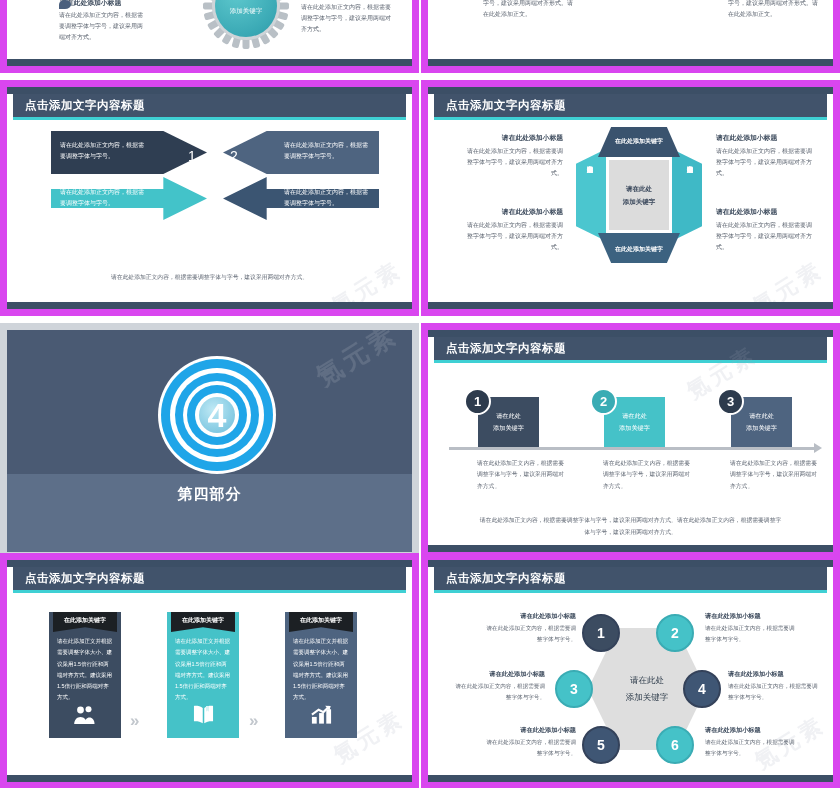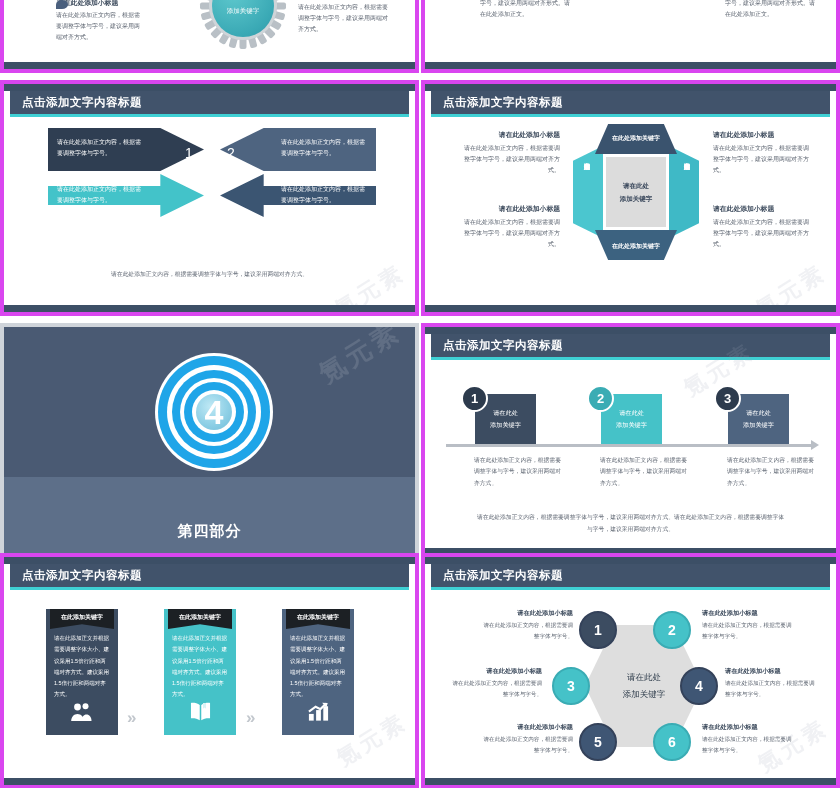--- a/index.html
+++ b/index.html
@@ -3,21 +3,21 @@
 <meta charset="utf-8">
 <style>
   * { margin:0; padding:0; box-sizing:border-box; }
   html,body { width:840px; height:788px; background:#ffffff;
     font-family:"Liberation Sans","DejaVu Sans",sans-serif; overflow:hidden; }
 
   .gallery { position:relative; width:840px; height:788px; background:#ffffff; }
 
   
   .slide { position:absolute; background:#ffffff; overflow:hidden;
-           border:4px solid #d946ef; }
+           border:7px solid #d946ef; }
   .slide .botbar { position:absolute; left:0; right:0; bottom:0; height:7px; background:#3c4f66; }
   .slide .topbar { position:absolute; left:0; right:0; top:0; height:7px; background:#3c4f66; }
 
   
   .hdr { position:absolute; left:6px; right:6px; height:23px; background:#41536b;
          display:flex; align-items:center; }
   .hdr .ttl { color:#ffffff; font-size:11.5px; font-weight:bold; letter-spacing:.5px;
               margin-left:12px; white-space:nowrap; }
   .hdr-under { position:absolute; left:6px; right:6px; height:2.5px; background:#3fd0d4; }
 
@@ -254,21 +254,21 @@
         <div class="r" style="inset:3px;background:#1fa5e8;"></div>
         <div class="r" style="inset:12px;background:#ffffff;"></div>
         <div class="r" style="inset:17px;background:#1fa5e8;"></div>
         <div class="r" style="inset:25px;background:#ffffff;"></div>
         <div class="r" style="inset:29px;background:#1fa5e8;"></div>
         <div class="r" style="inset:37px;background:#ffffff;"></div>
         <div class="r" style="inset:41px;background:radial-gradient(circle at 40% 35%,#bfe9f5 0%,#8fd0e6 55%,#6fbcd8 100%);"></div>
         <div style="position:absolute;left:0;right:0;top:37px;text-align:center;color:#ffffff;font-size:34px;font-weight:bold;line-height:44px;">4</div>
       </div>
 
-      <div class="h2" style="top:155px;margin-top:40px;">第四部分</div>
+      <div class="h2" style="top:155px;">第四部分</div>
     </div>
   </div>
 
   <div class="slide" style="left:421px;top:323px;width:419px;height:236px;">
     <div class="topbar"></div>
     <div class="hdr" style="top:7px;">
       <span class="ttl">点击添加文字内容标题</span>
     </div>
     <div class="hdr-under" style="top:30px;"></div>
     <div class="wm" style="left:255px;top:28px;font-size:22px;">氪元素</div>

